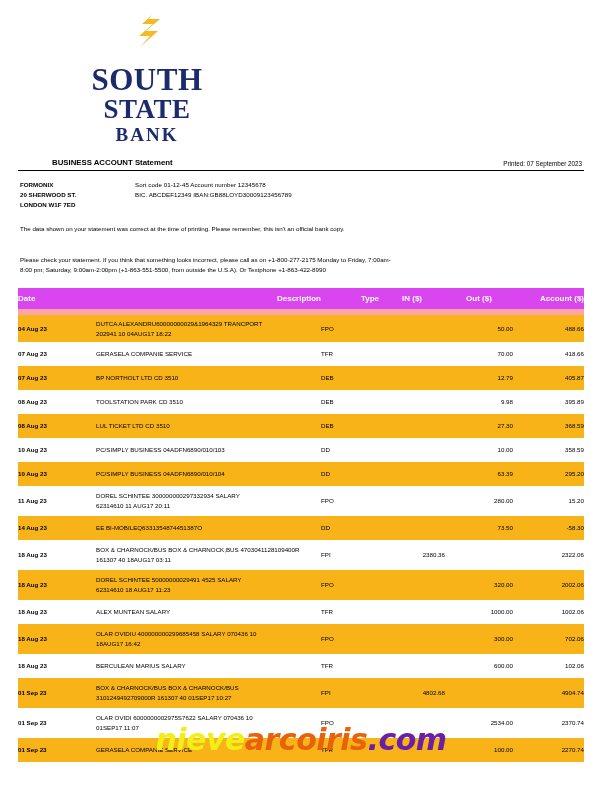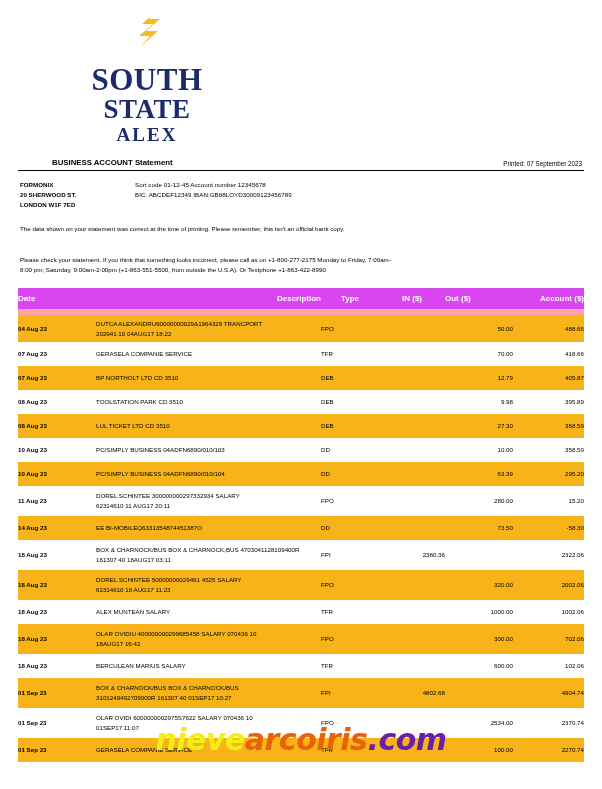--- a/index.html
+++ b/index.html
@@ -106,23 +106,23 @@
     color: #ffffff;
     font-size: 8px;
     font-weight: bold;
     height: 21px;
     vertical-align: middle;
     padding: 0;
     border-bottom: 6px solid #fca5a5;
   }
   th.c-date   { width: 78px;  text-align: left;  padding-left: 10px; }
   th.c-desc   { width: 225px; text-align: right;  padding-left: 10px; }
-  th.c-type   { width: 58px;  text-align: center;  padding-left: 2px; }
+  th.c-type   { width: 58px;  text-align: right;  padding-left: 2px; }
   th.c-in     { width: 66px;  text-align: center; padding-right: 12px; }
-  th.c-out    { width: 68px;  text-align: left; padding-right: 14px; }
+  th.c-out    { width: 68px;  text-align: center; padding-right: 14px; }
   th.c-bal    { width: 71px;  text-align: right; padding-right: 8px; }
 
   table.stmt tbody tr { height: 24px; }
   table.stmt tbody tr.tall { height: 30px; }
   table.stmt tbody tr.odd { background: #f7b317; }
   table.stmt tbody tr.even { background: #ffffff; }
 
   table.stmt tbody td {
     font-size: 6.2px;
     padding: 0;
@@ -166,21 +166,21 @@
 <div class="page">
 
   <div class="logo-block">
     <div class="logo-mark">
       <svg width="30" height="34" viewBox="0 0 30 34">
         <path d="M20 1 L10 10 L21 10 L7 22 L18 22 L8 33 L26 17 L14 17 L28 5 L17 5 Z" fill="#f5b921"></path>
       </svg>
     </div>
     <div class="logo-word logo-south">SOUTH</div>
     <div class="logo-word logo-state">STATE</div>
-    <div class="logo-word logo-bank">ALEX</div>
+    <div class="logo-word logo-bank">BANK</div>
   </div>
 
   <div class="title-row">
     <div class="stmt-title">BUSINESS ACCOUNT Statement</div>
     <div class="printed">Printed: 07 September 2023</div>
   </div>
 
   <div class="addr-row">
     <div class="addr-col">
       <div>FORMONIX</div>

